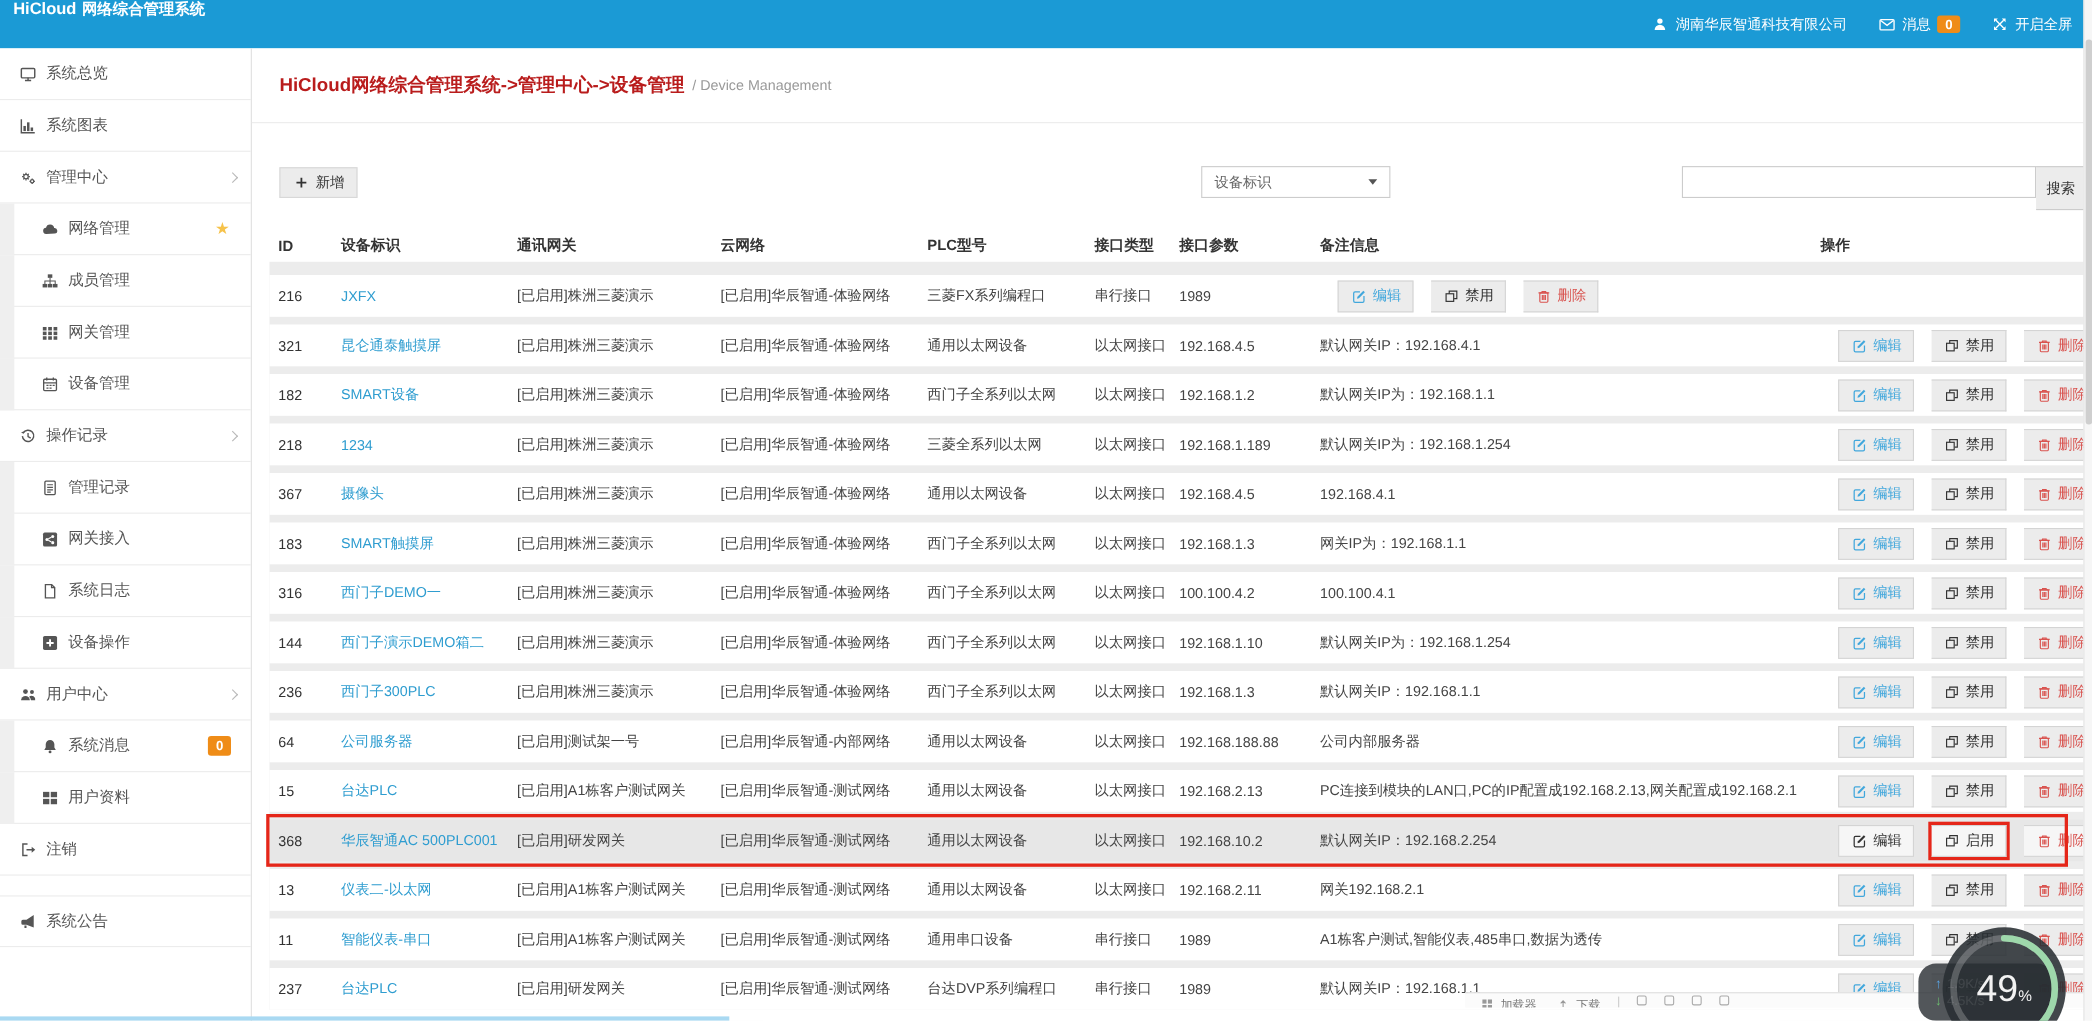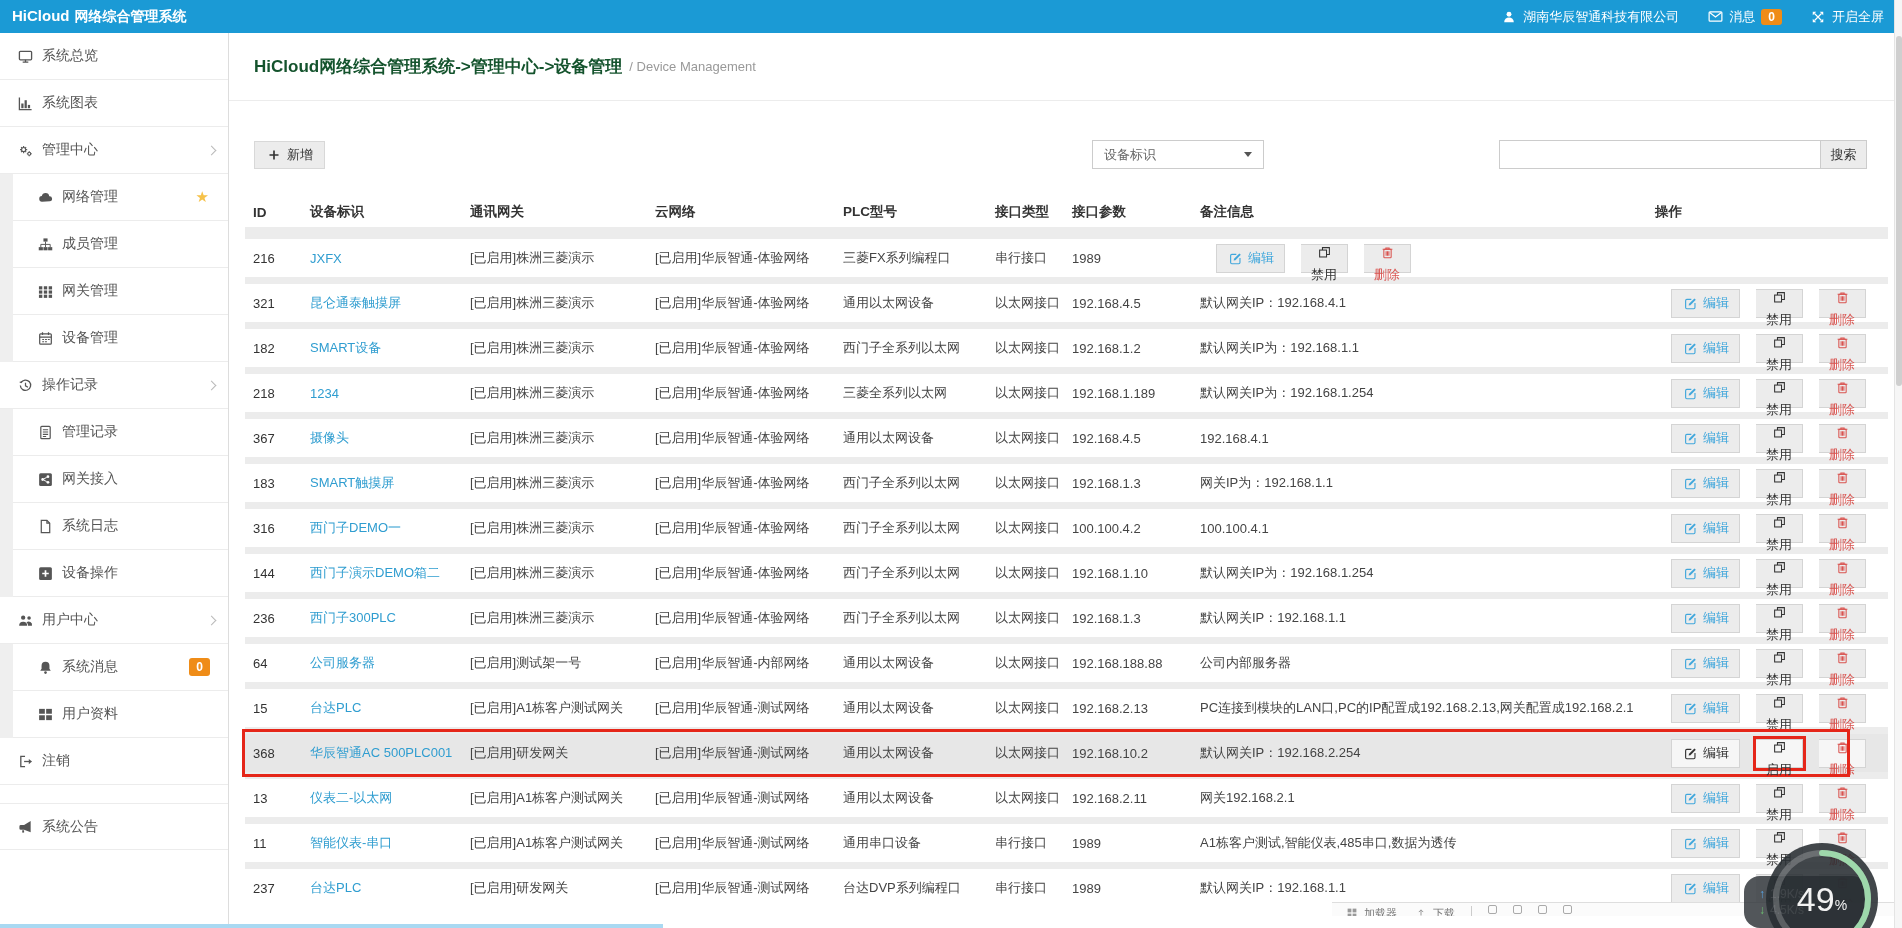--- a/index.html
+++ b/index.html
@@ -1,20 +1,20 @@
 <!DOCTYPE html>
 <html><head>
 <meta charset="utf-8">
 <style>
   *{box-sizing:border-box;margin:0;padding:0;}
   html,body{width:1902px;height:928px;overflow:hidden;}
   body{font-family:"Liberation Sans","DejaVu Sans",sans-serif;background:#fff;position:relative;}
 
   
-  .topbar{height:33px;background:#1b9ad5;display:flex;justify-content:space-between;align-items:center;padding:0 18px 0 12px;}
+  .topbar{height:44px;background:#1b9ad5;display:flex;justify-content:space-between;padding:0 18px 0 12px;}
   .brand{color:#fff;display:flex;align-items:baseline;}
   .brand-b{font-weight:bold;font-size:15px;}
   .brand-r{font-size:14px;margin-left:5px;font-weight:bold;}
   .top-right{display:flex;align-items:center;gap:28px;color:#fff;font-size:13px;}
   .top-item{display:flex;align-items:center;gap:6px;cursor:pointer;}
   .msg-badge{background:#ef8c17;color:#fff;font-weight:bold;padding:1px 7px;border-radius:3px;font-size:12px;}
 
   
   .layout{display:flex;height:895px;}
   .sidebar{width:229px;border-right:1px solid #ddd;flex:none;background:#fff;}
@@ -22,46 +22,46 @@
   .side-item.sub{padding-left:37px;}
   .side-item.sub::before{content:"";position:absolute;left:0;top:0;bottom:-1px;width:13px;background:#efefef;}
   .side-item.last{margin-top:18px;border-top:1px solid #ececec;}
   .sicon{width:16px;height:16px;flex:none;display:flex;align-items:center;justify-content:center;}
   .chev{position:absolute;right:13px;width:7px;height:7px;border-top:1.6px solid #b9b9b9;border-right:1.6px solid #b9b9b9;transform:rotate(45deg);}
   .star{position:absolute;right:19px;color:#f6c24a;font-size:15px;}
   .side-badge{position:absolute;right:18px;background:#ef8c17;color:#fff;font-weight:bold;font-size:12px;padding:2px 7px;border-radius:3px;}
 
   .main{flex:1;position:relative;background:#fff;}
   .bc{height:68px;display:flex;align-items:center;padding-left:25px;border-bottom:1px solid #ececec;}
-  .bc-path{color:#14532d;font-weight:bold;font-size:17px;}
+  .bc-path{color:#b91c1c;font-weight:bold;font-size:17px;}
   .bc-sub{color:#999;font-size:13px;margin-left:7px;}
 
   
   .toolbar{position:relative;height:30px;margin-top:39px;}
   .btn-add{position:absolute;left:25px;top:1px;height:28px;display:inline-flex;align-items:center;gap:5px;padding:0 11px;background:#ececec;border:1px solid #d8d8d8;font-size:13px;color:#333;cursor:pointer;}
   .filter{position:absolute;left:863px;top:0;width:172px;height:29px;border:1px solid #ccc;background:#fff;display:flex;align-items:center;padding:0 11px;font-size:13px;color:#666;cursor:pointer;}
   .caret{margin-left:auto;width:0;height:0;border-left:4.5px solid transparent;border-right:4.5px solid transparent;border-top:5.5px solid #555;}
   .searchgrp{position:absolute;right:35px;top:0;display:flex;}
   .search-input{width:322px;height:29px;border:1px solid #ccc;padding:0 9px;font-size:13px;outline:none;}
-  .btn-search{width:46px;height:29px;background:#ececec;border:1px solid #ccc;border-left:none;font-size:13px;color:#333;cursor:pointer;}
+  .btn-search{width:46px;height:40px;background:#ececec;border:1px solid #ccc;border-left:none;font-size:13px;color:#333;cursor:pointer;}
 
   
   .table{margin:27px 14px 0 16px;}
   .grid{display:grid;grid-template-columns:65px 160px 185px 188px 152px 77px 128px 455px 1fr;align-items:center;}
   .thead{height:30px;font-size:13.5px;font-weight:bold;color:#333;}
   .hcell{white-space:nowrap;}
   .hcell.c-first{padding-left:8px;}
   .rows{background:#ececec;padding-top:12px;}
   .row{height:38px;background:#fff;margin-bottom:7px;font-size:13px;color:#444;position:relative;}
   .cell{overflow:hidden;white-space:nowrap;text-overflow:ellipsis;padding-right:10px;}
   .c-id{padding-left:8px;color:#333;}
   .dev{color:#2f9dd0;text-decoration:none;cursor:pointer;}
   .acts{display:flex;overflow:visible;}
   .btn{display:inline-flex;align-items:center;gap:5px;height:29px;padding:0 10px;background:#ececec;border:1px solid #d4d4d4;font-size:13px;cursor:pointer;white-space:nowrap;margin-left:16px;}
-  .btn+.btn{border-left:none;flex-direction:column;}
+  .btn+.btn{border-left:none;}
   .btn-edit{color:#41a7dc;}
   .btn-toggle{color:#333;}
   .btn-del{color:#d9534f;}
   .row.highlighted{background:#e7e7e7;}
   .row.highlighted::after{content:"";position:absolute;left:-3px;right:38px;top:-5px;bottom:-5px;border:3px solid #e52619;pointer-events:none;z-index:2;}
   .row.highlighted .btn{background:#f6f6f6;}
   .row.highlighted .btn-edit{color:#333;}
   .row.highlighted .btn-toggle{box-shadow:0 0 0 3px #e52619;position:relative;z-index:3;}
 
   

